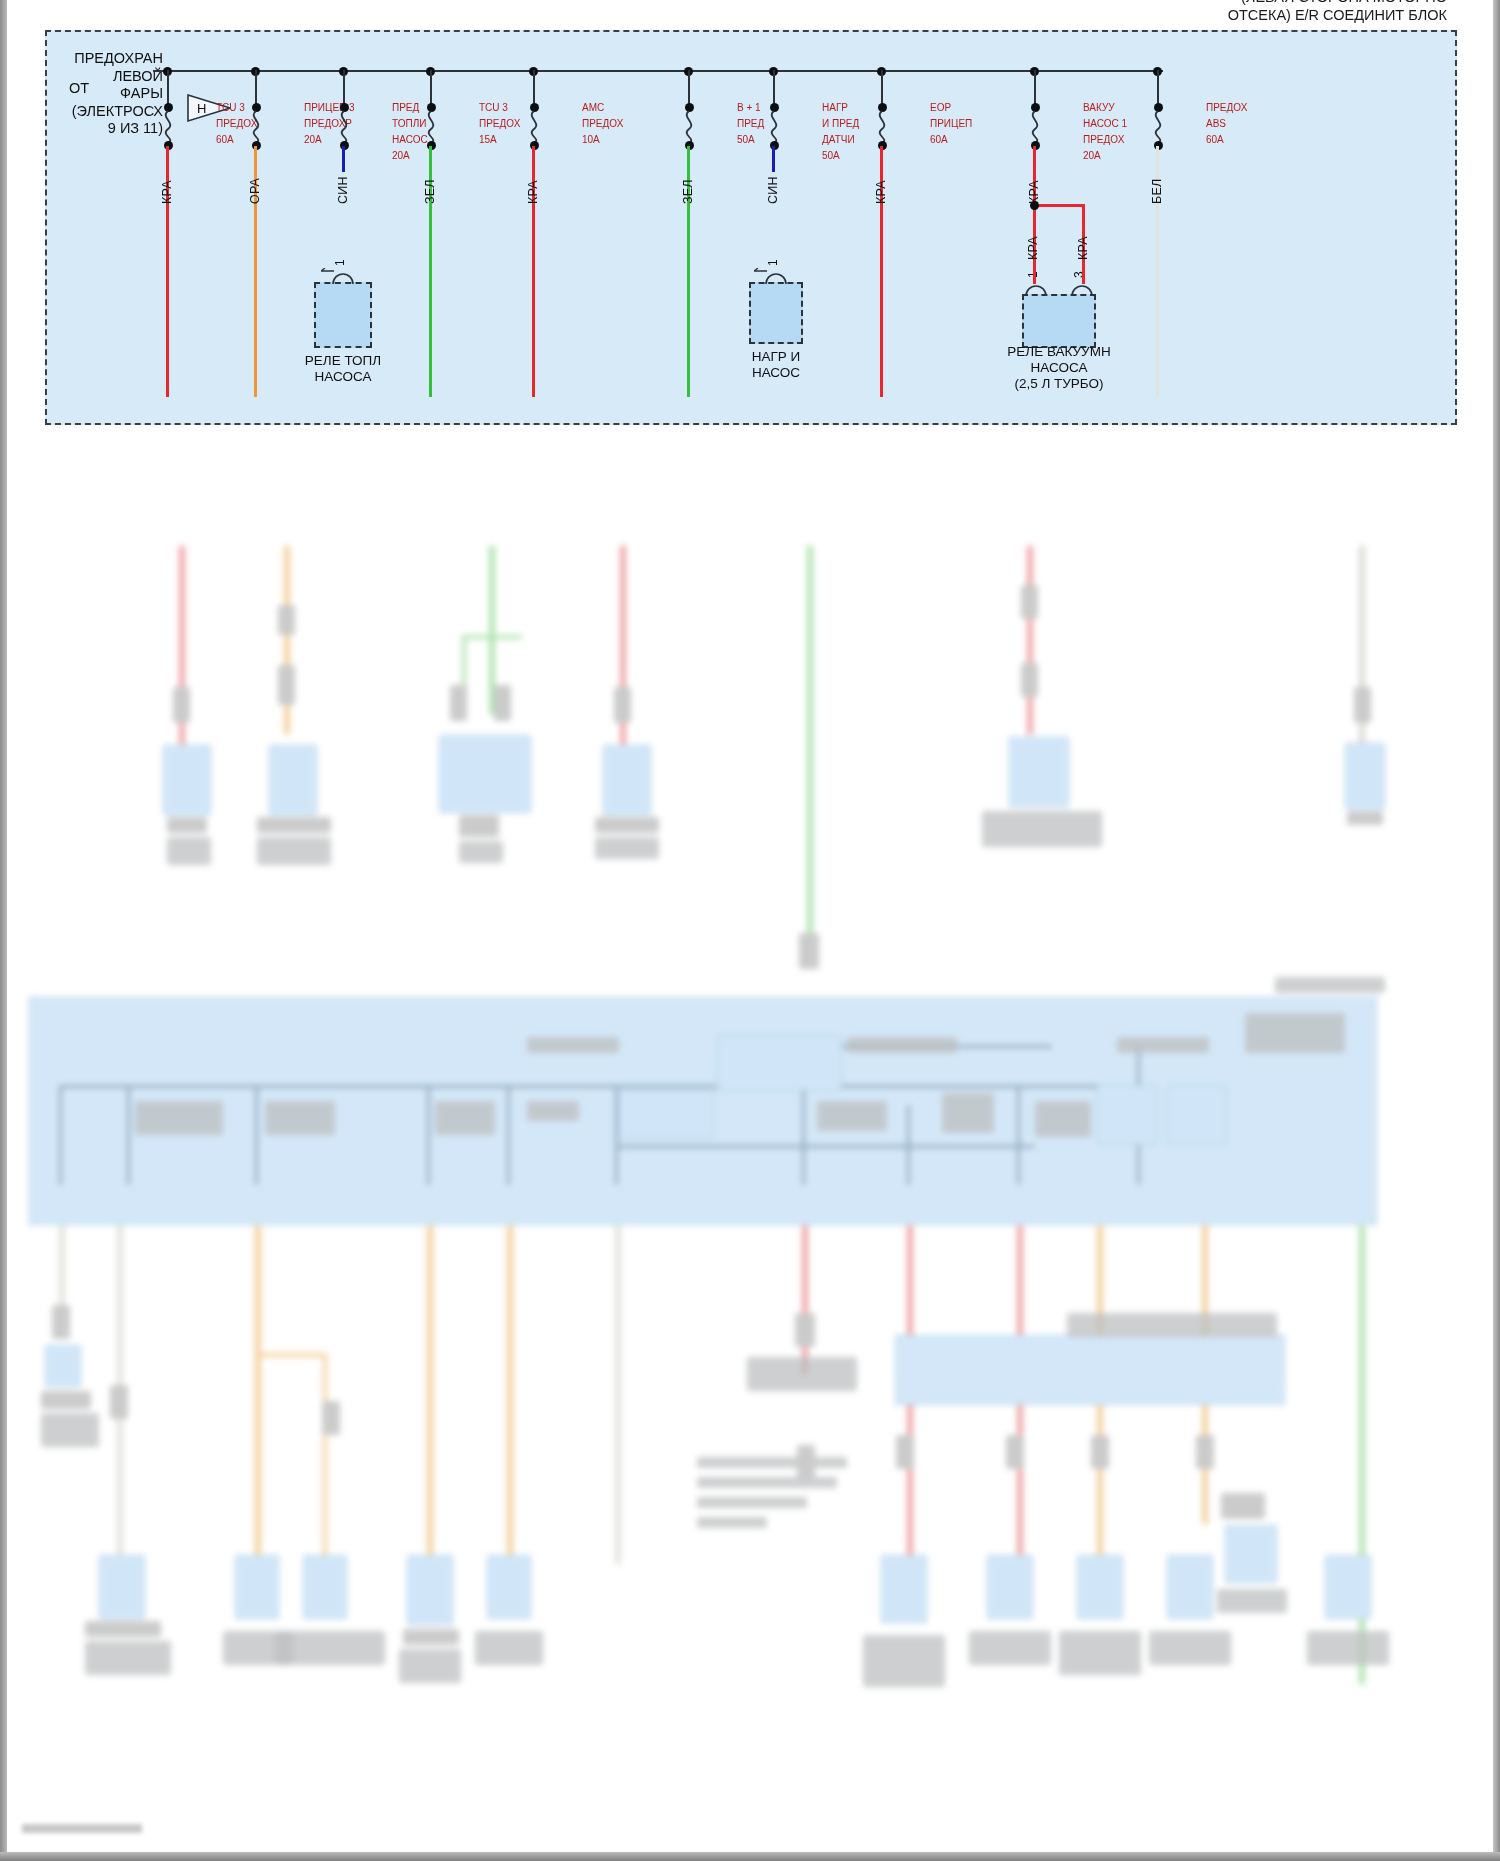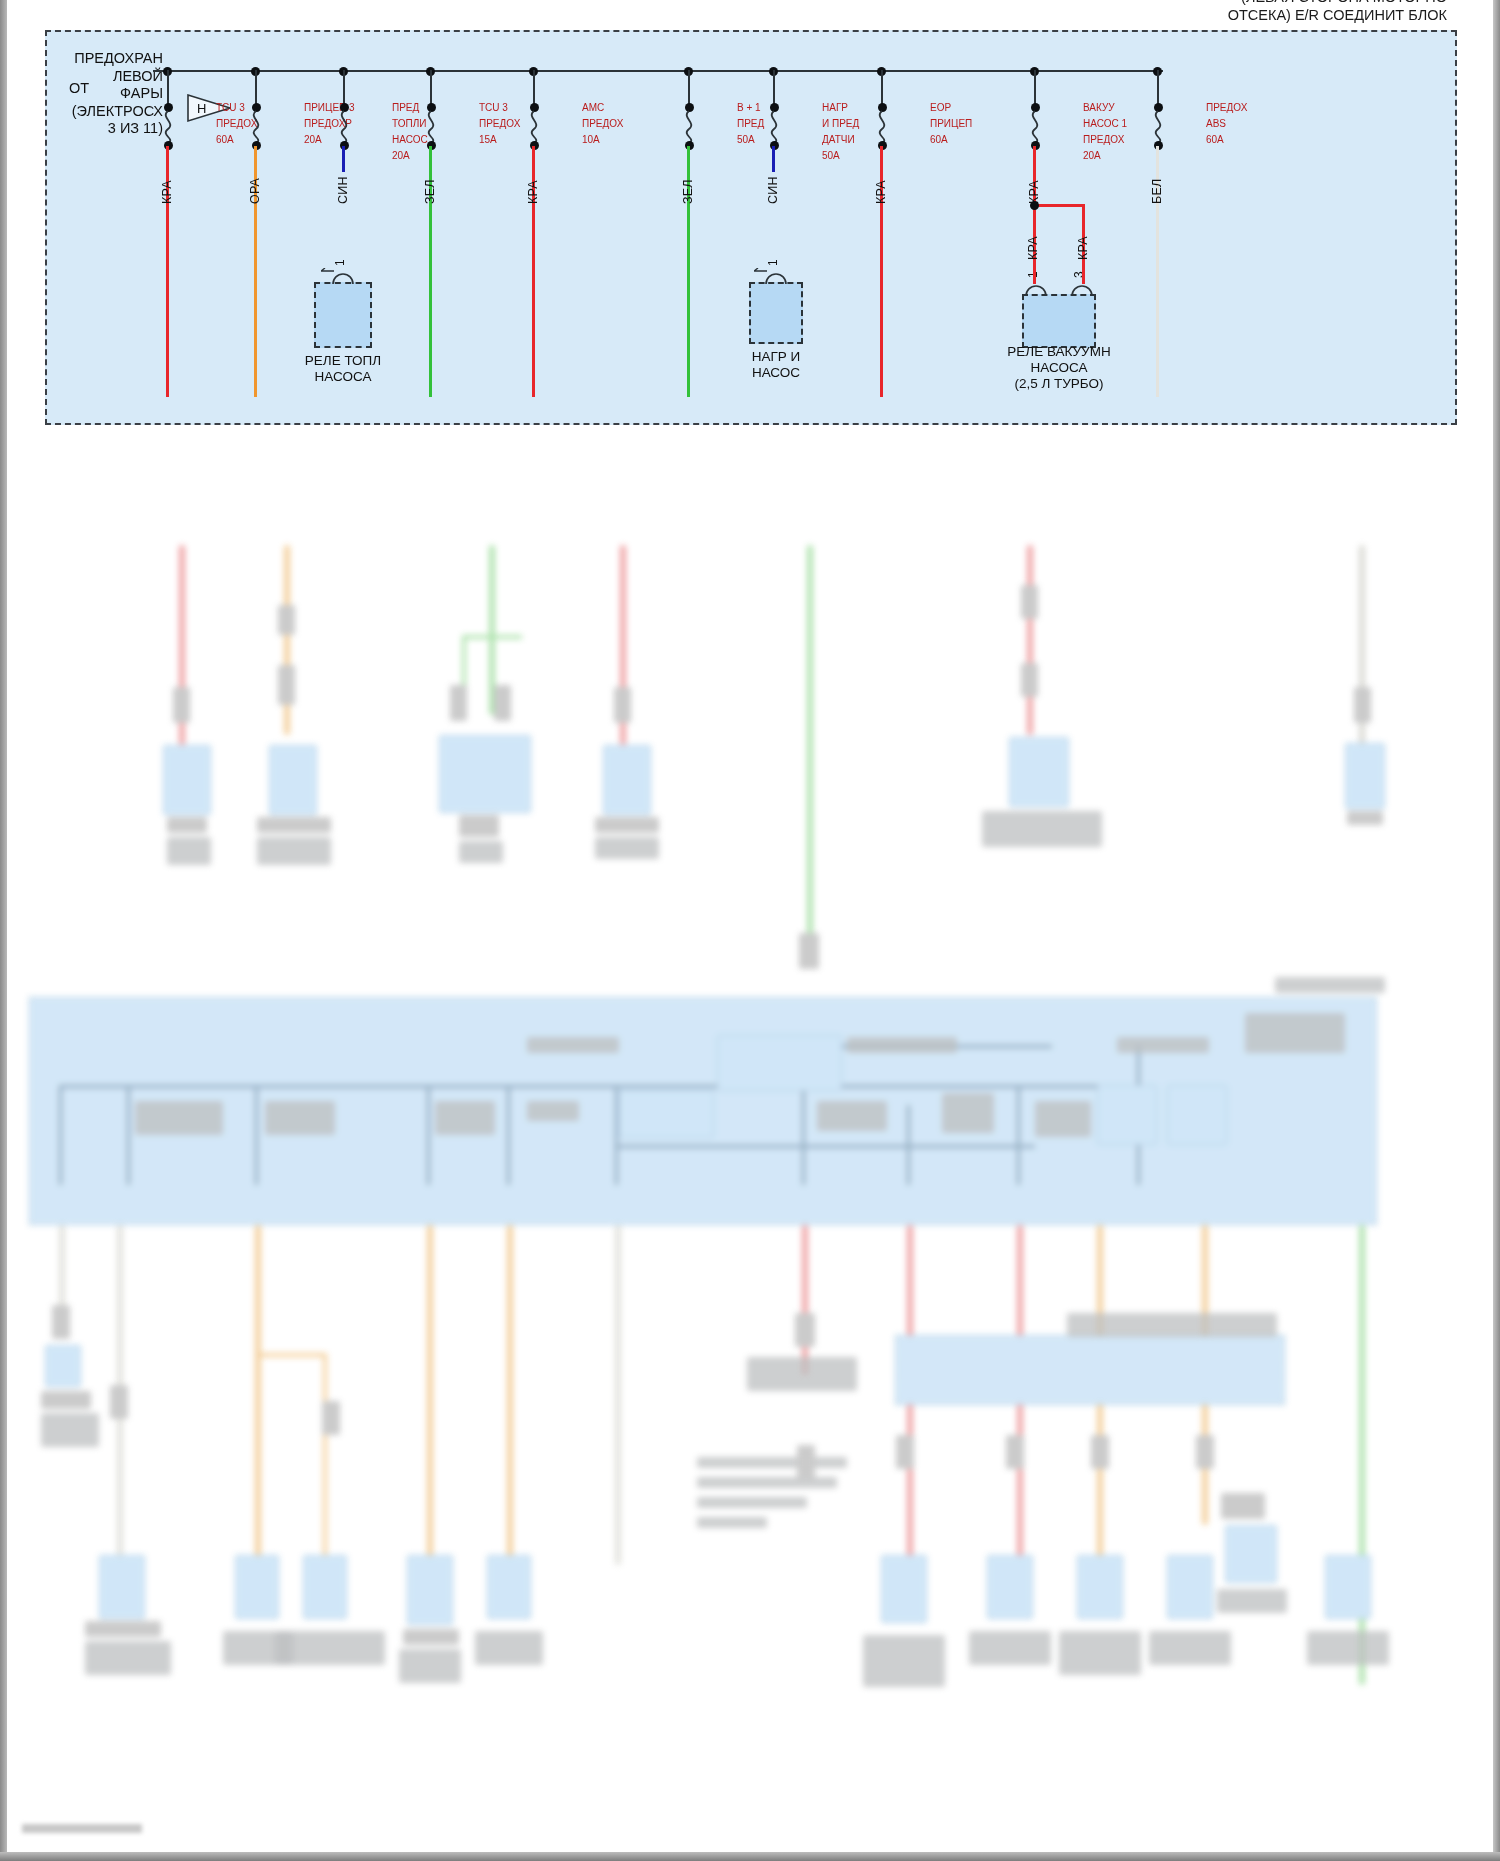--- a/index.html
+++ b/index.html
@@ -116,21 +116,21 @@
     <div class="er-block">
 
       <div class="er-title">(ЛЕВАЯ СТОРОНА МОТОРНО
 ОТСЕКА) E/R СОЕДИНИТ БЛОК</div>
 
       <div class="from-prefix">ОТ</div>
       <div class="from-label" style="left:-2px; top:18px; width:118px;">ПРЕДОХРАН
 ЛЕВОЙ
 ФАРЫ
 (ЭЛЕКТРОСХ
-3 ИЗ 11)</div>
+9 ИЗ 11)</div>
 
       <svg class="conn-arrow" viewBox="0 0 44 30">
         <polygon points="1,2 43,15 1,28" fill="#f2f8fd" stroke="#2b3338" stroke-width="1.6"></polygon>
         <text x="10" y="20" font-family="Liberation Sans, sans-serif" font-size="13" fill="#111">H</text>
       </svg>
 
       <div class="bus bus-h" style="left:106px; top:38px; width:1010px;"></div>
 
       <div class="bus bus-h" style="left:1106px; top:38px; width:2px;"></div>
 

